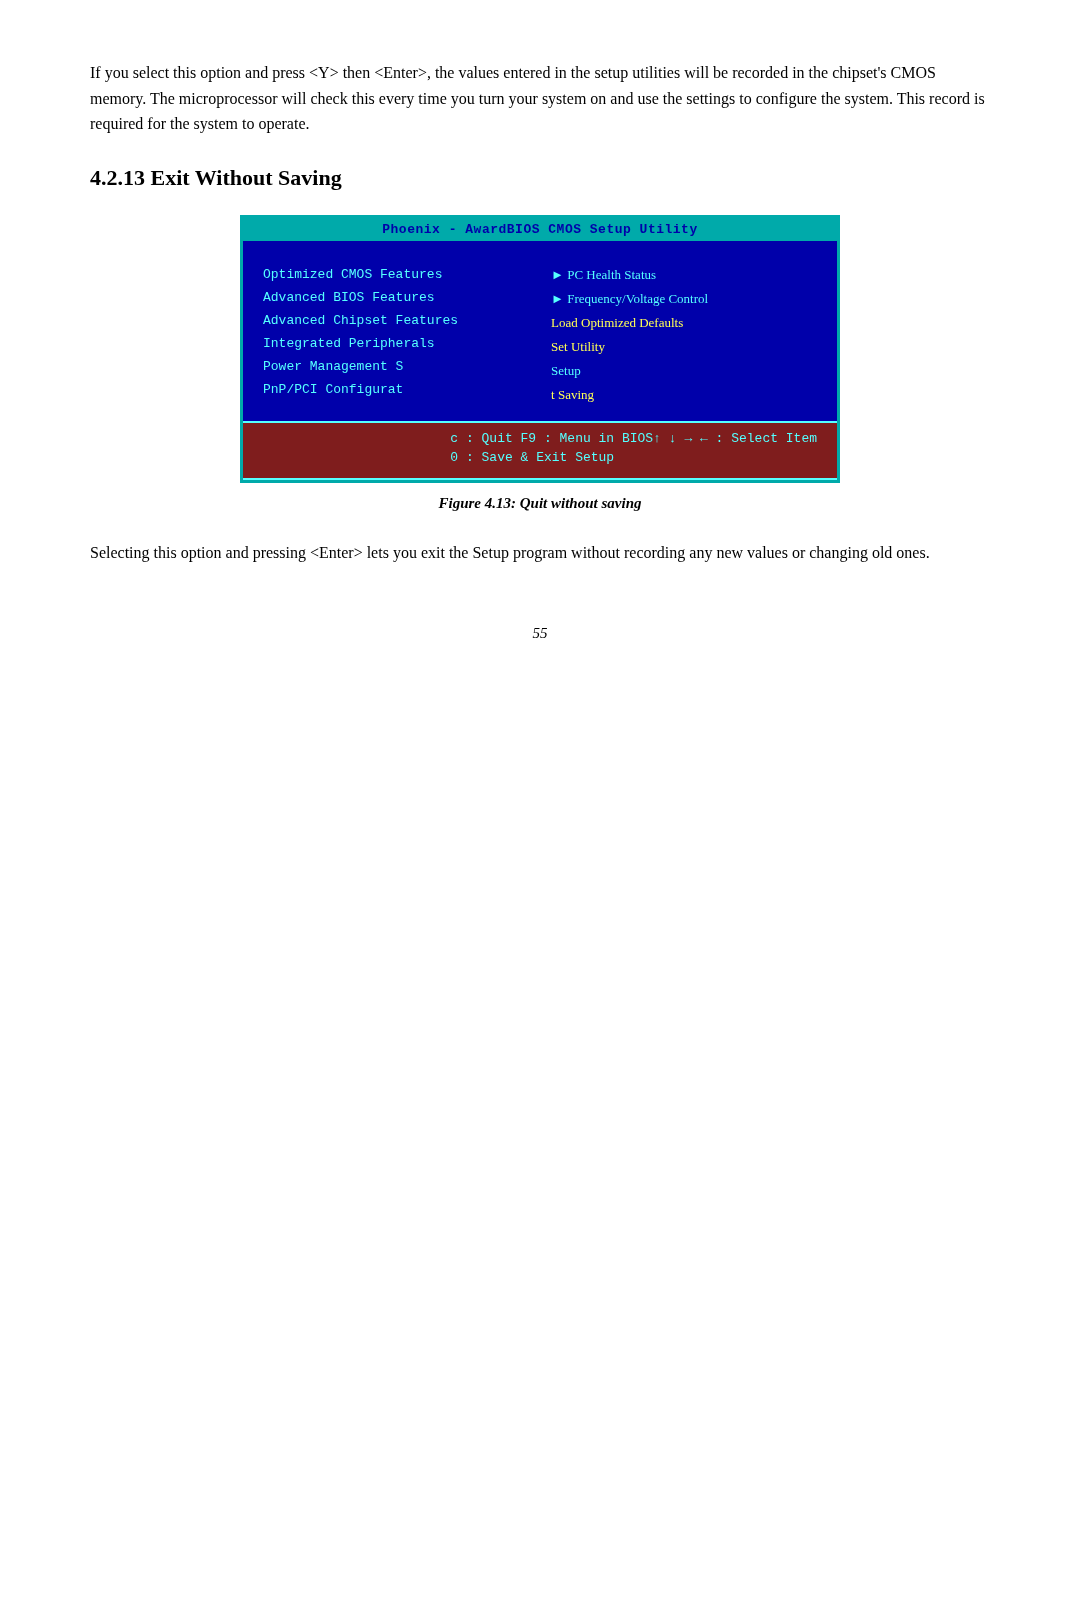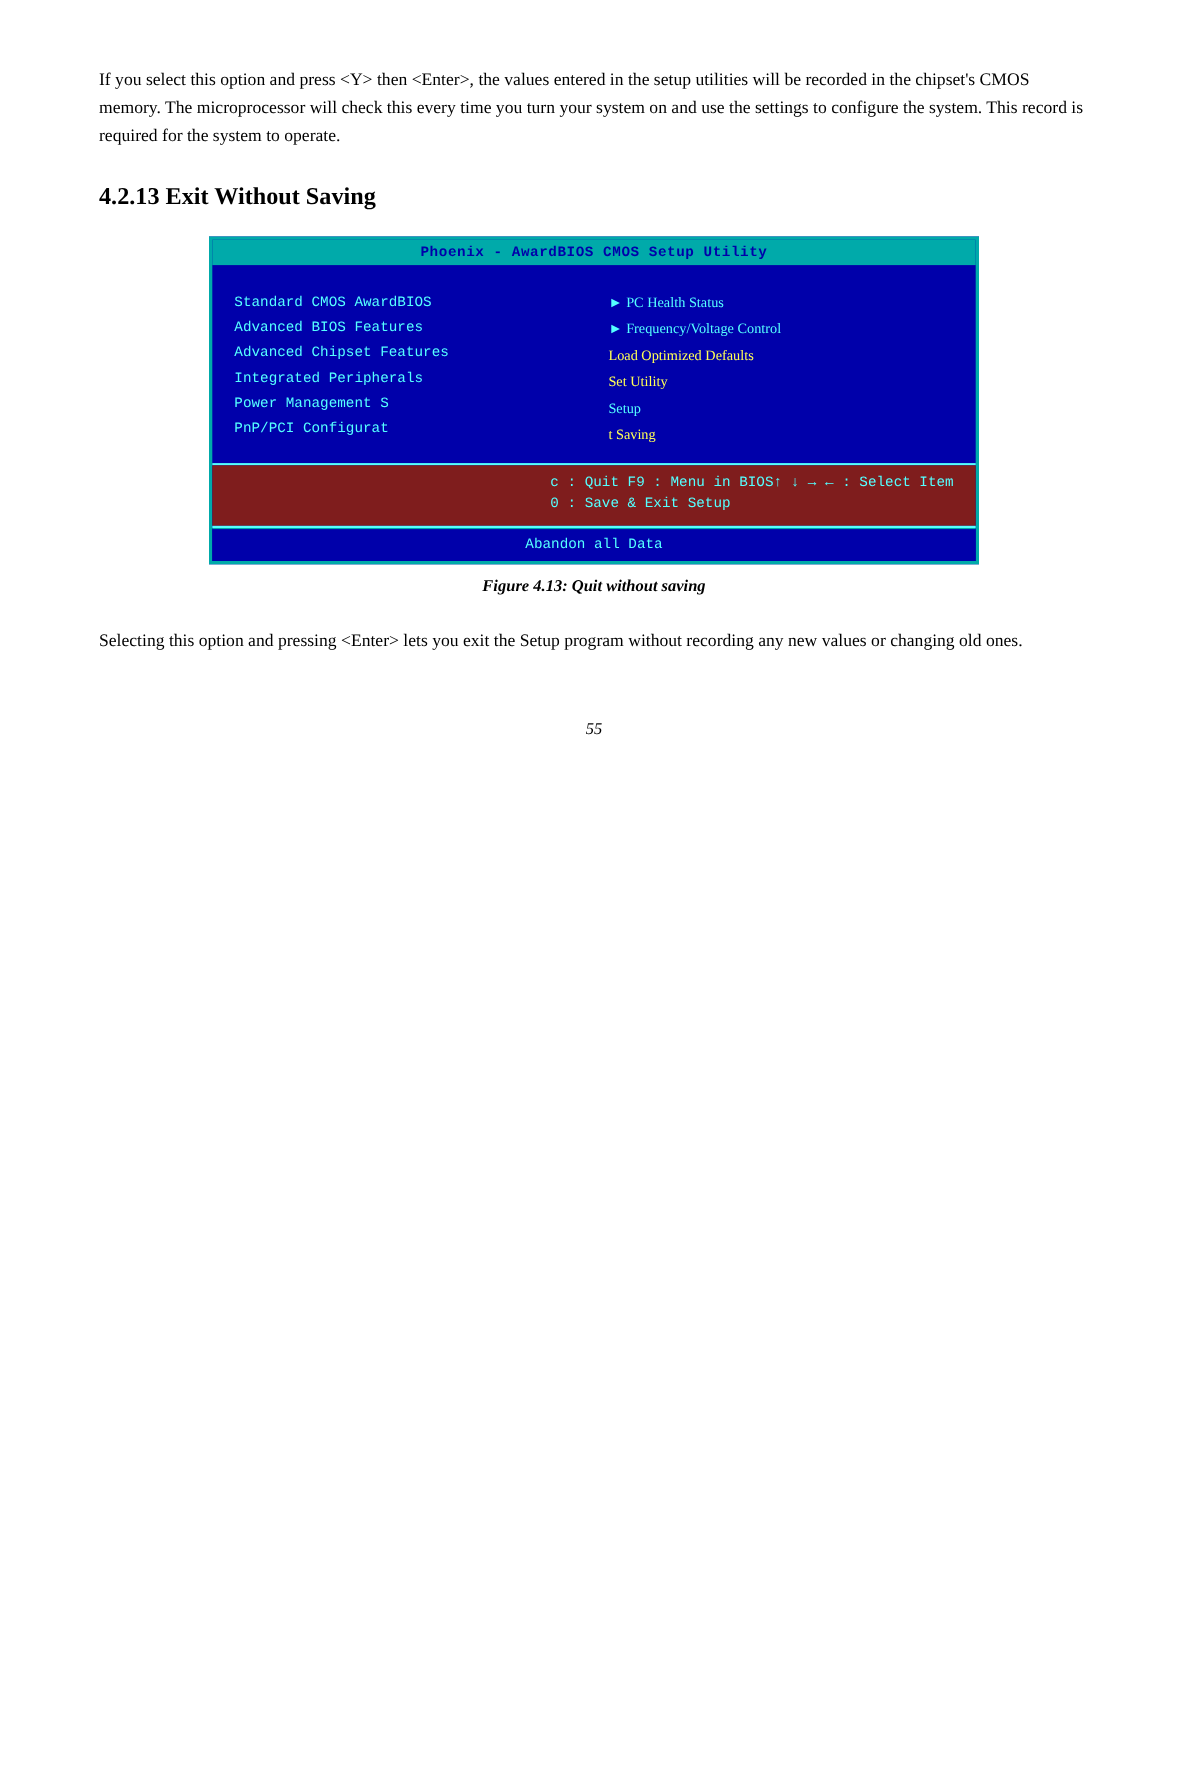--- a/index.html
+++ b/index.html
@@ -22,21 +22,21 @@
       font-size: 22px;
       font-weight: bold;
       margin-bottom: 24px;
       color: #000;
     }
 
     
     .bios-container {
       background: #0000aa;
       border: 3px solid #00aaaa;
-      width: 700px;
+      width: 600px;
       margin: 0 auto 12px auto;
       font-family: "Courier New", Courier, monospace;
       font-size: 13px;
       color: #ffff55;
       position: relative;
     }
 
     .bios-title-bar {
       background: #00aaaa;
       color: #0000aa;
@@ -187,21 +187,21 @@
 <div class="bios-container">
 
   <div class="bios-title-bar">Phoenix - AwardBIOS CMOS Setup Utility</div>
 
   <div class="bios-top-gap"></div>
 
   <div class="bios-body">
     <div class="bios-menu-row">
 
       <div class="bios-col-left">
-        <div class="bios-item">Standard CMOS AwardBIOS</div>
+        <div class="bios-item">Optimized CMOS Features</div>
         <div class="bios-item">Advanced BIOS Features</div>
         <div class="bios-item">Advanced Chipset Features</div>
         <div class="bios-item">Integrated Peripherals</div>
         <div class="bios-item-partial">Power Management S</div>
         <div class="bios-item-partial">PnP/PCI Configurat</div>
       </div>
 
       <div class="bios-col-right">
         <div class="bios-item">► PC Health Status</div>
         <div class="bios-item">► Frequency/Voltage Control</div>
@@ -220,21 +220,20 @@
   <div class="bios-footer">
     <div class="bios-footer-left">
       <div>c : Quit      F9 : Menu in BIOS</div>
       <div>0 : Save &amp; Exit Setup</div>
     </div>
     <div class="bios-footer-right">↑ ↓ → ←  : Select Item</div>
   </div>
 
   <hr class="bios-separator">
 
-  <div class="bios-bottom-bar">Abandon all Data</div>
 
 </div>
 
 <p class="figure-caption">Figure 4.13: Quit without saving</p>
 
 <p class="body-text">Selecting this option and pressing &lt;Enter&gt; lets you exit the Setup program without recording any new values or changing old ones.</p>
 
 <div class="page-number">55</div>
 
 </body></html>

